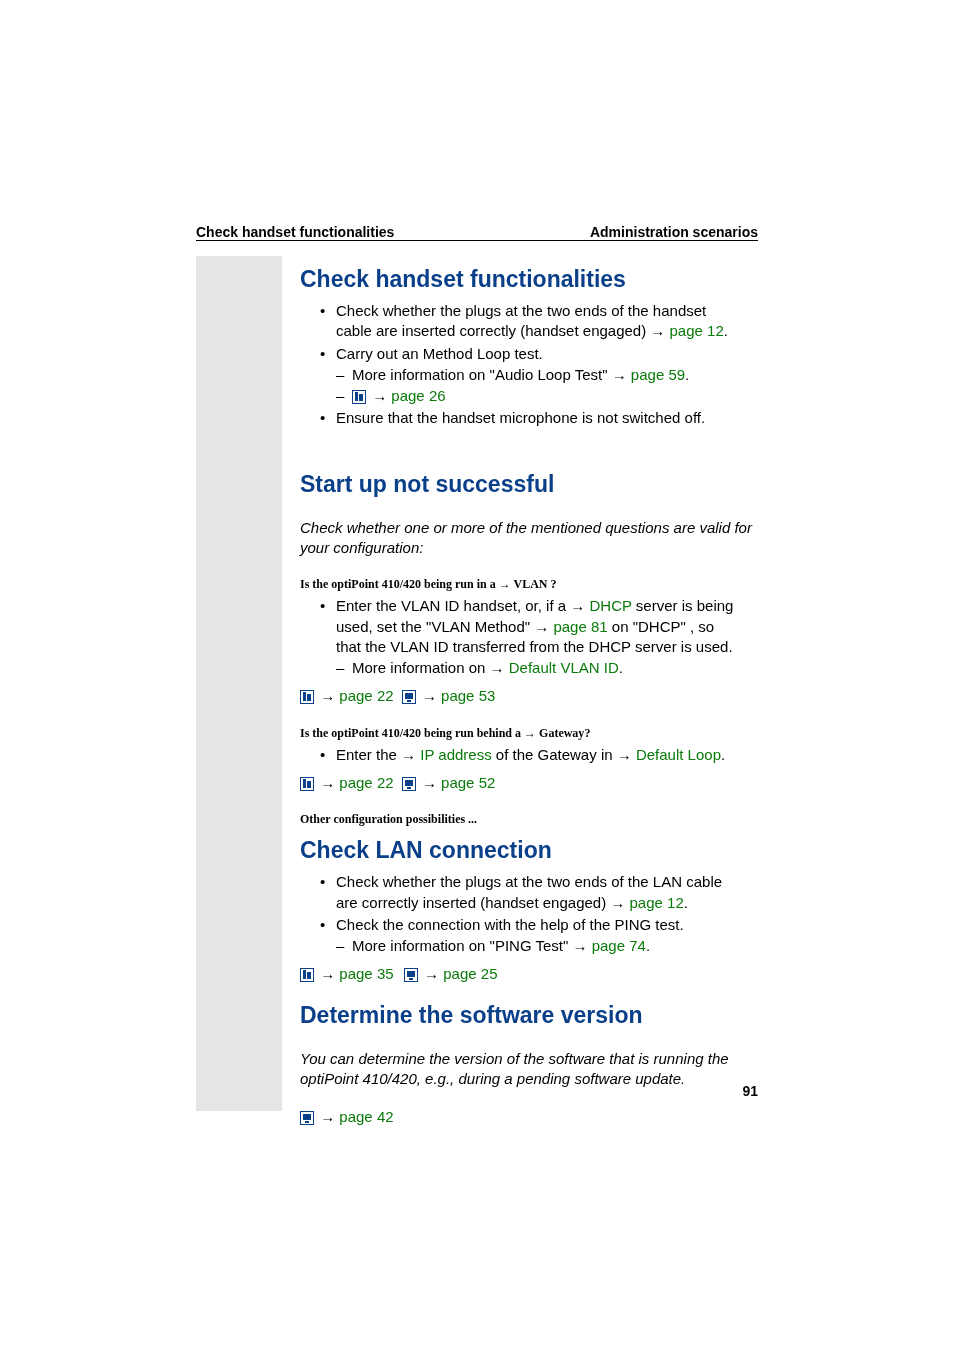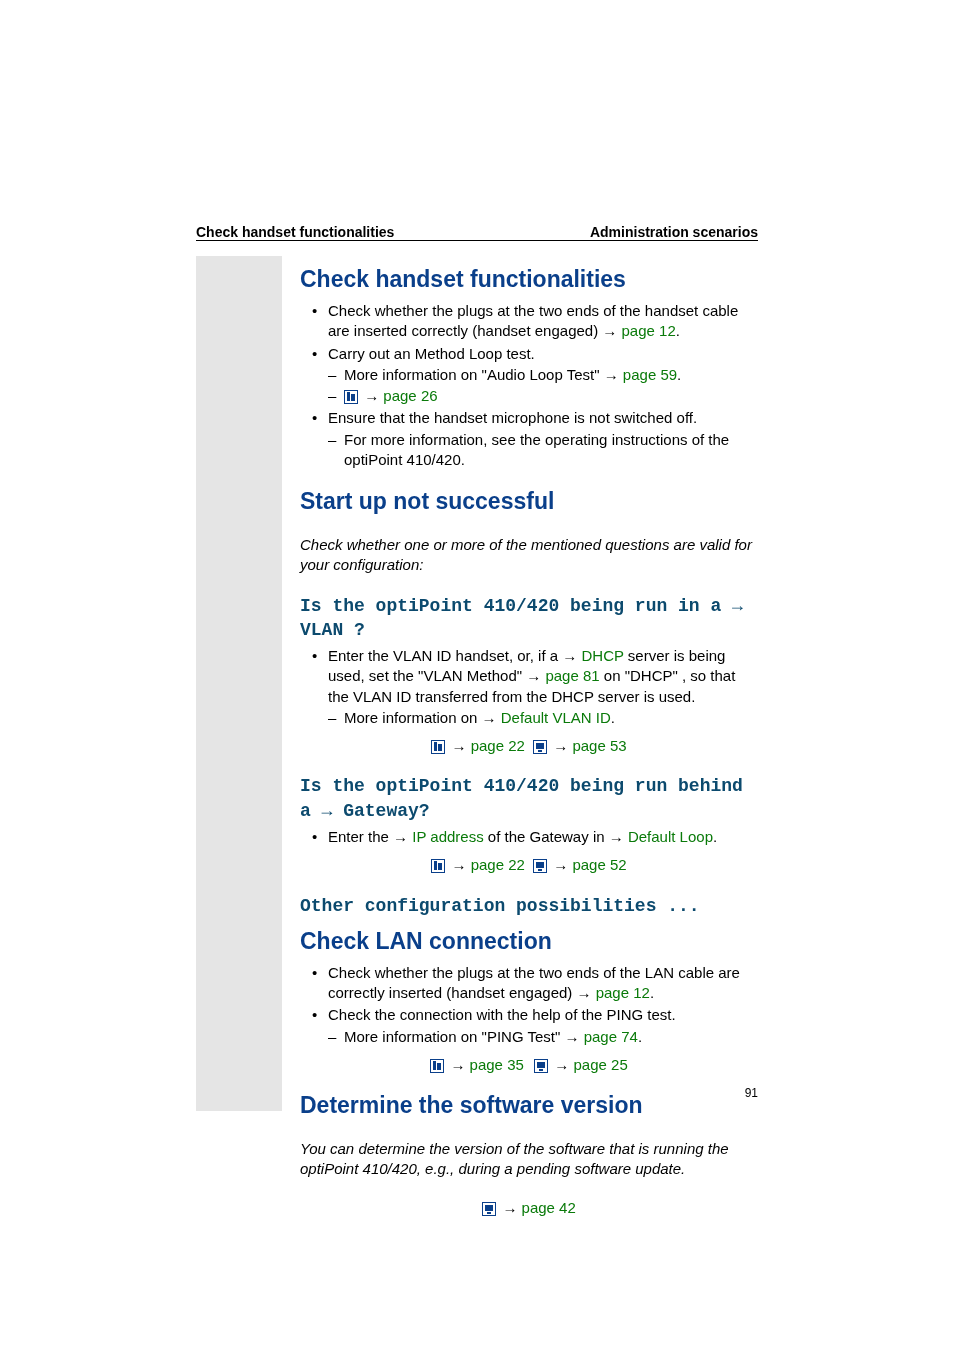--- a/index.html
+++ b/index.html
@@ -50,34 +50,34 @@
     right: 196px;
   }
   h1 {
     font-family: Arial, Helvetica, sans-serif;
     font-weight: bold;
     color: #0a3f8a;
     font-size: 23px;
     margin: 8px 0 6px 0;
   }
   h2 {
-    font-family: Liberation Mono, monospace;
-    font-weight: bold;
-    color: #0c4a6e;
-    font-size: 18px;
+    font-family: Liberation Serif, serif;
+    font-weight: bold;
+    color: #000000;
+    font-size: 12px;
     margin: 18px 0 4px 0;
   }
   p {
     margin: 18px 0;
     font-style: italic;
   }
   ul.bullets {
     list-style: none;
     padding: 0;
-    margin: 4px 8px;
+    margin: 4px 16px;
   }
   ul.bullets > li {
     position: relative;
     padding-left: 20px;
     margin: 2px 0;
   }
   ul.bullets > li::before {
     content: "•";
     position: absolute;
     left: 4px;
@@ -100,22 +100,21 @@
     left: 0;
     top: 0;
   }
   .arrow {
     font-weight: bold;
   }
   .link {
     color: #0a7a0a;
   }
   .iconline {
-    margin: 8px 12px;
-    text-align: center;
+    margin: 8px 0;
   }
   .iconbox {
     display: inline-block;
     vertical-align: middle;
     width: 14px;
     height: 14px;
     box-sizing: border-box;
     border: 1.5px solid #0a3f8a;
     position: relative;
     margin-right: 2px;
@@ -134,22 +133,22 @@
   .screen-icon::before {
     left: 2px; top: 2px; width: 8px; height: 6px;
   }
   .screen-icon::after {
     left: 4px; top: 9px; width: 4px; height: 2px;
   }
   .pagenum {
     position: absolute;
     bottom: 250px;
     right: 196px;
-    font-weight: normal;
-    font-size: 12px;
+    font-weight: bold;
+    font-size: 14px;
   }
 </style>
 </head>
 <body>
 
 <div class="page">
 
   <div class="topbar">
     <span>Check handset functionalities</span>
     <span>Administration scenarios</span>
@@ -172,27 +171,24 @@
             <span>More information on "Audio Loop Test" </span><span class="arrow">→ </span><span class="link">page 59</span>.
           </li>
           <li>
             <span class="iconbox phone-icon"></span>
             <span class="arrow">→ </span><span class="link">page 26</span>
           </li>
         </ul>
       </li>
       <li>
         <span>Ensure that the handset microphone is not switched off.</span>
-        <ul class="dashes">
-          <li>For more information, see the operating instructions of the optiPoint 410/420.</li>
-        </ul>
-      </li>
-    </ul>
-
-    <h1 style="margin-top:16px">Start up not successful</h1>
+      </li>
+    </ul>
+
+    <h1 style="margin-top:40px">Start up not successful</h1>
     <p>Check whether one or more of the mentioned questions are valid for your configuration:</p>
 
     <h2>
       <span>Is the optiPoint 410/420 being run in a </span><span class="arrow">→ </span><span>VLAN</span><span> ?</span>
     </h2>
     <ul class="bullets">
       <li>
         <span>Enter the VLAN ID handset, or, if a </span><span class="arrow">→ </span><span class="link">DHCP</span><span> server is being used, set the "VLAN Method" </span><span class="arrow">→ </span><span class="link">page 81</span><span> on "DHCP" , so that the VLAN ID transferred from the DHCP server is used.</span>
         <ul class="dashes">
           <li>

